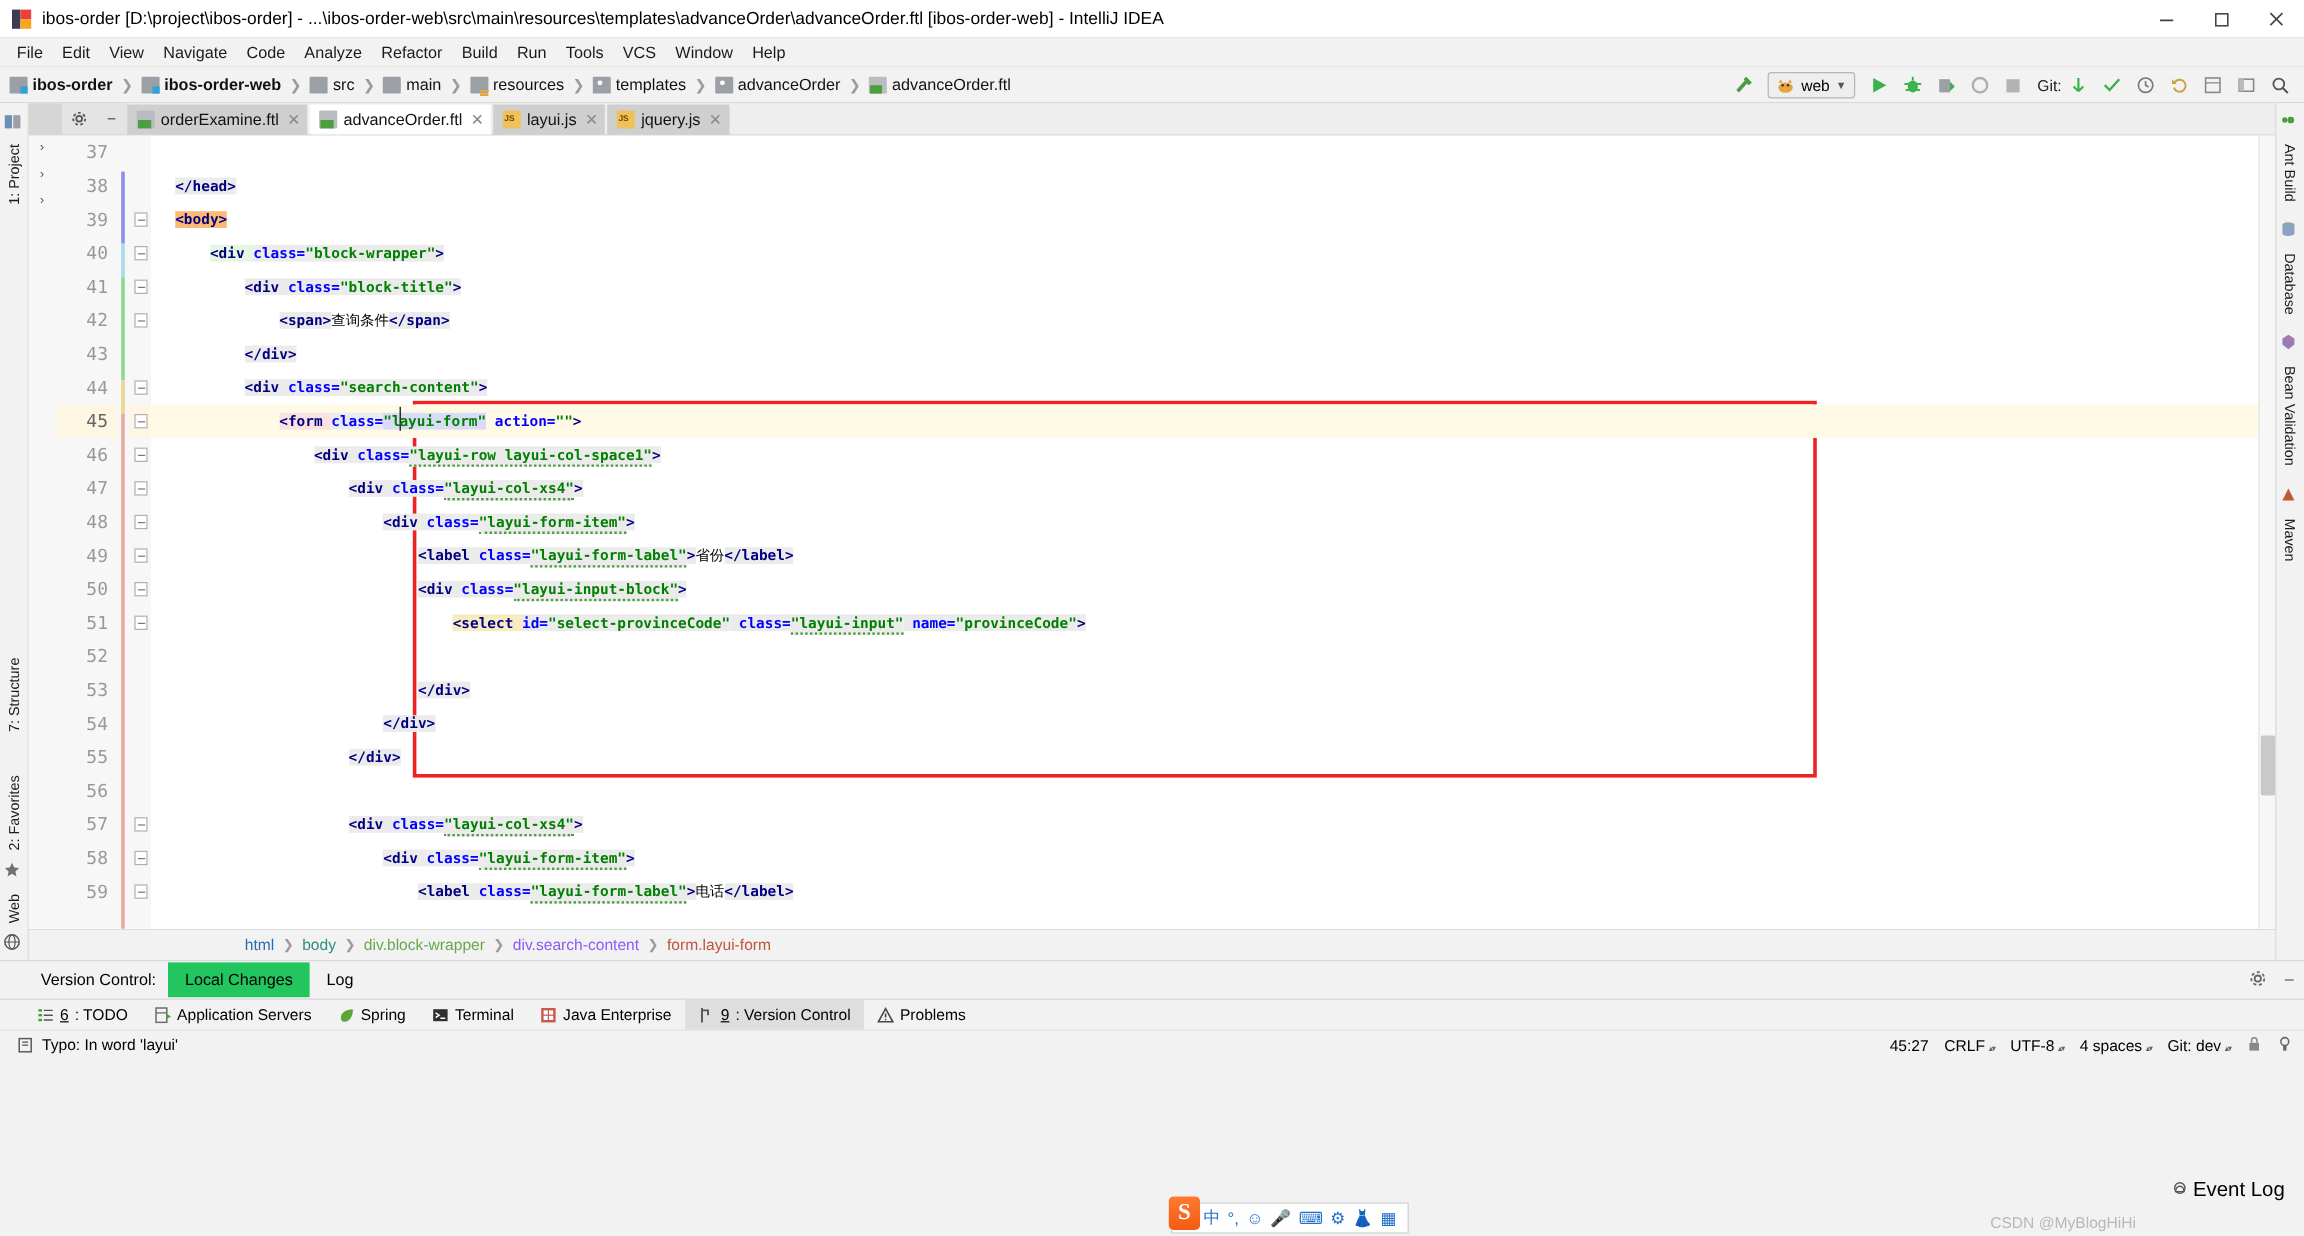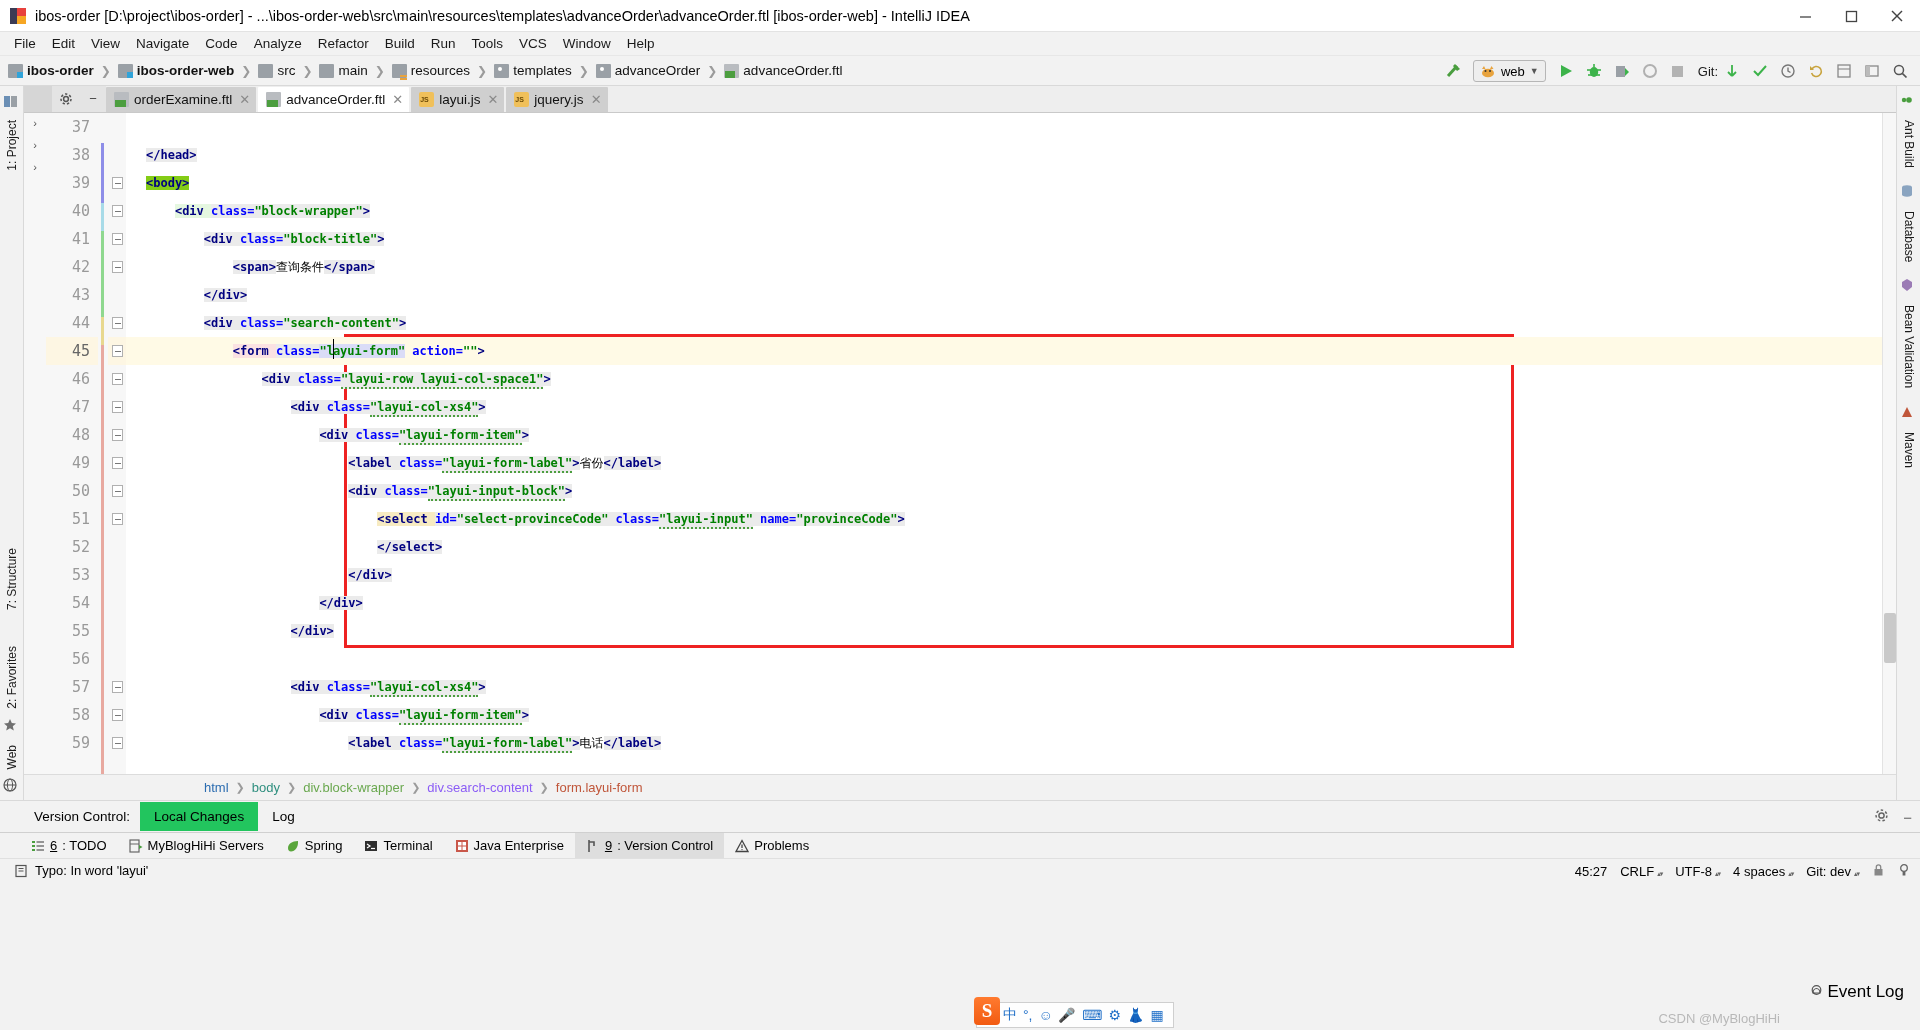--- a/index.html
+++ b/index.html
@@ -125,21 +125,21 @@
   .code-line {
     font-family: "DejaVu Sans Mono", monospace; font-size: 12px;
     white-space: pre; position: absolute; left: 0; top: 0;
     height: 28px; line-height: 28px;
   }
   .tk-tag { color: #000080; font-weight: bold; }
   .tk-attr { color: #0000ff; font-weight: bold; }
   .tk-val { color: #008000; font-weight: bold; }
   .tk-text { color: #000; margin-top: 36px; }
   .hl { background: #ebebeb; }
-  .hl-light { background: #84cc16; }
+  .hl-light { background: #fdba74; }
   .hl-green { background: #e5f7e0; }
   .hl-pink { background: #fbe2e2; }
   .hl-blue { background: #dadcf7; }
   .hl-yellowtok { background: #f7ebc2; }
   .sel-row { position:absolute; left:0; right:0; height:28px; background:#fffae6; }
   .caret { display:inline-block; width:1px; height:20px; background:#000; vertical-align:-4px; margin:0 -1px; }
   .squig { border-bottom: 2px dotted #4c9e3f; padding-bottom:1px; }
   
   #annot-box {
     position: absolute; border: 3px solid #ee2222; pointer-events: none;
@@ -548,21 +548,20 @@
           <div class="code-line" style="top: 168px; padding-left: 10px;"><span style="display:inline-block;padding-left:10px"></span><span style="white-space:pre">        </span><span class="tk-tag hl">&lt;/div&gt;</span></div>
           <div class="code-line" style="top: 196px; padding-left: 10px;"><span style="display:inline-block;padding-left:10px"></span><span style="white-space:pre">        </span><span class="tk-tag hl">&lt;div </span><span class="tk-attr hl">class=</span><span class="tk-val hl">"search-content"</span><span class="tk-tag hl">&gt;</span></div>
           <div class="sel-row" style="top: 224px;"></div>
           <div class="code-line" style="top: 224px; padding-left: 10px;"><span style="display:inline-block;padding-left:10px"></span><span style="white-space:pre">            </span><span class="tk-tag hl-pink">&lt;form </span><span class="tk-attr hl">class=</span><span class="tk-val hl-blue">"l<span class="caret"></span>ayui-form"</span><span class="tk-attr "> action=</span><span class="tk-val ">""</span><span class="tk-tag ">&gt;</span></div>
           <div class="code-line" style="top: 252px; padding-left: 10px;"><span style="display:inline-block;padding-left:10px"></span><span style="white-space:pre">                </span><span class="tk-tag hl">&lt;div </span><span class="tk-attr hl">class=</span><span class="tk-val hl squig">"layui-row layui-col-space1"</span><span class="tk-tag hl">&gt;</span></div>
           <div class="code-line" style="top: 280px; padding-left: 10px;"><span style="display:inline-block;padding-left:10px"></span><span style="white-space:pre">                    </span><span class="tk-tag hl">&lt;div </span><span class="tk-attr hl">class=</span><span class="tk-val hl squig">"layui-col-xs4"</span><span class="tk-tag hl">&gt;</span></div>
           <div class="code-line" style="top: 308px; padding-left: 10px;"><span style="display:inline-block;padding-left:10px"></span><span style="white-space:pre">                        </span><span class="tk-tag hl">&lt;div </span><span class="tk-attr hl">class=</span><span class="tk-val hl squig">"layui-form-item"</span><span class="tk-tag hl">&gt;</span></div>
           <div class="code-line" style="top: 336px; padding-left: 10px;"><span style="display:inline-block;padding-left:10px"></span><span style="white-space:pre">                            </span><span class="tk-tag hl">&lt;label </span><span class="tk-attr hl">class=</span><span class="tk-val hl squig">"layui-form-label"</span><span class="tk-tag hl">&gt;</span><span class="tk-text ">省份</span><span class="tk-tag hl">&lt;/label&gt;</span></div>
           <div class="code-line" style="top: 364px; padding-left: 10px;"><span style="display:inline-block;padding-left:10px"></span><span style="white-space:pre">                            </span><span class="tk-tag hl">&lt;div </span><span class="tk-attr hl">class=</span><span class="tk-val hl squig">"layui-input-block"</span><span class="tk-tag hl">&gt;</span></div>
           <div class="code-line" style="top: 392px; padding-left: 10px;"><span style="display:inline-block;padding-left:10px"></span><span style="white-space:pre">                                </span><span class="tk-tag hl-yellowtok">&lt;select </span><span class="tk-attr hl">id=</span><span class="tk-val hl">"select-provinceCode"</span><span class="tk-attr hl"> class=</span><span class="tk-val hl squig">"layui-input"</span><span class="tk-attr hl"> name=</span><span class="tk-val hl">"provinceCode"</span><span class="tk-tag hl">&gt;</span></div>
-          <div class="code-line" style="top: 420px; padding-left: 10px;"><span style="display:inline-block;padding-left:10px"></span><span style="white-space:pre">                                </span><span class="tk-tag hl">&lt;/select&gt;</span></div>
           <div class="code-line" style="top: 448px; padding-left: 10px;"><span style="display:inline-block;padding-left:10px"></span><span style="white-space:pre">                            </span><span class="tk-tag hl">&lt;/div&gt;</span></div>
           <div class="code-line" style="top: 476px; padding-left: 10px;"><span style="display:inline-block;padding-left:10px"></span><span style="white-space:pre">                        </span><span class="tk-tag hl">&lt;/div&gt;</span></div>
           <div class="code-line" style="top: 504px; padding-left: 10px;"><span style="display:inline-block;padding-left:10px"></span><span style="white-space:pre">                    </span><span class="tk-tag hl">&lt;/div&gt;</span></div>
           <div class="code-line" style="top: 532px; padding-left: 10px;"><span style="display:inline-block;padding-left:10px"></span><span style="white-space:pre"></span></div>
           <div class="code-line" style="top: 560px; padding-left: 10px;"><span style="display:inline-block;padding-left:10px"></span><span style="white-space:pre">                    </span><span class="tk-tag hl">&lt;div </span><span class="tk-attr hl">class=</span><span class="tk-val hl squig">"layui-col-xs4"</span><span class="tk-tag hl">&gt;</span></div>
           <div class="code-line" style="top: 588px; padding-left: 10px;"><span style="display:inline-block;padding-left:10px"></span><span style="white-space:pre">                        </span><span class="tk-tag hl">&lt;div </span><span class="tk-attr hl">class=</span><span class="tk-val hl squig">"layui-form-item"</span><span class="tk-tag hl">&gt;</span></div>
           <div class="code-line" style="top: 616px; padding-left: 10px;"><span style="display:inline-block;padding-left:10px"></span><span style="white-space:pre">                            </span><span class="tk-tag hl">&lt;label </span><span class="tk-attr hl">class=</span><span class="tk-val hl squig">"layui-form-label"</span><span class="tk-tag hl">&gt;</span><span class="tk-text ">电话</span><span class="tk-tag hl">&lt;/label&gt;</span></div>
         </div>
       <div class="errstripe" id="errstripe">
           <div class="stripe-mark" style="top: 30px;"></div>
@@ -660,21 +659,21 @@
       <span>: TODO</span>
   </div>
   <div class="bitem">
     <span class="bic">
       <svg width="14" height="14" viewBox="0 0 14 14">
           <rect x="1" y="1" width="9" height="12" fill="none" stroke="#666" stroke-width="1.2"></rect>
           <line x1="1" y1="5" x2="10" y2="5" stroke="#666" stroke-width="1"></line>
           <path d="M10 6 L13.5 8 L10 10 Z" fill="#4a9e3f"></path>
         </svg>
     </span>
-    <span>MyBlogHiHi Servers</span>
+    <span>Application Servers</span>
   </div>
   <div class="bitem">
     <span class="bic">
       <svg width="14" height="14" viewBox="0 0 14 14">
           <path d="M12 2 C6 2 2 5 2 9 C2 11 3 12.5 5 12.5 C9 12.5 12.5 8 12 2 Z" fill="#5aa63c"></path>
         </svg>
     </span>
     <span>Spring</span>
   </div>
   <div class="bitem">

